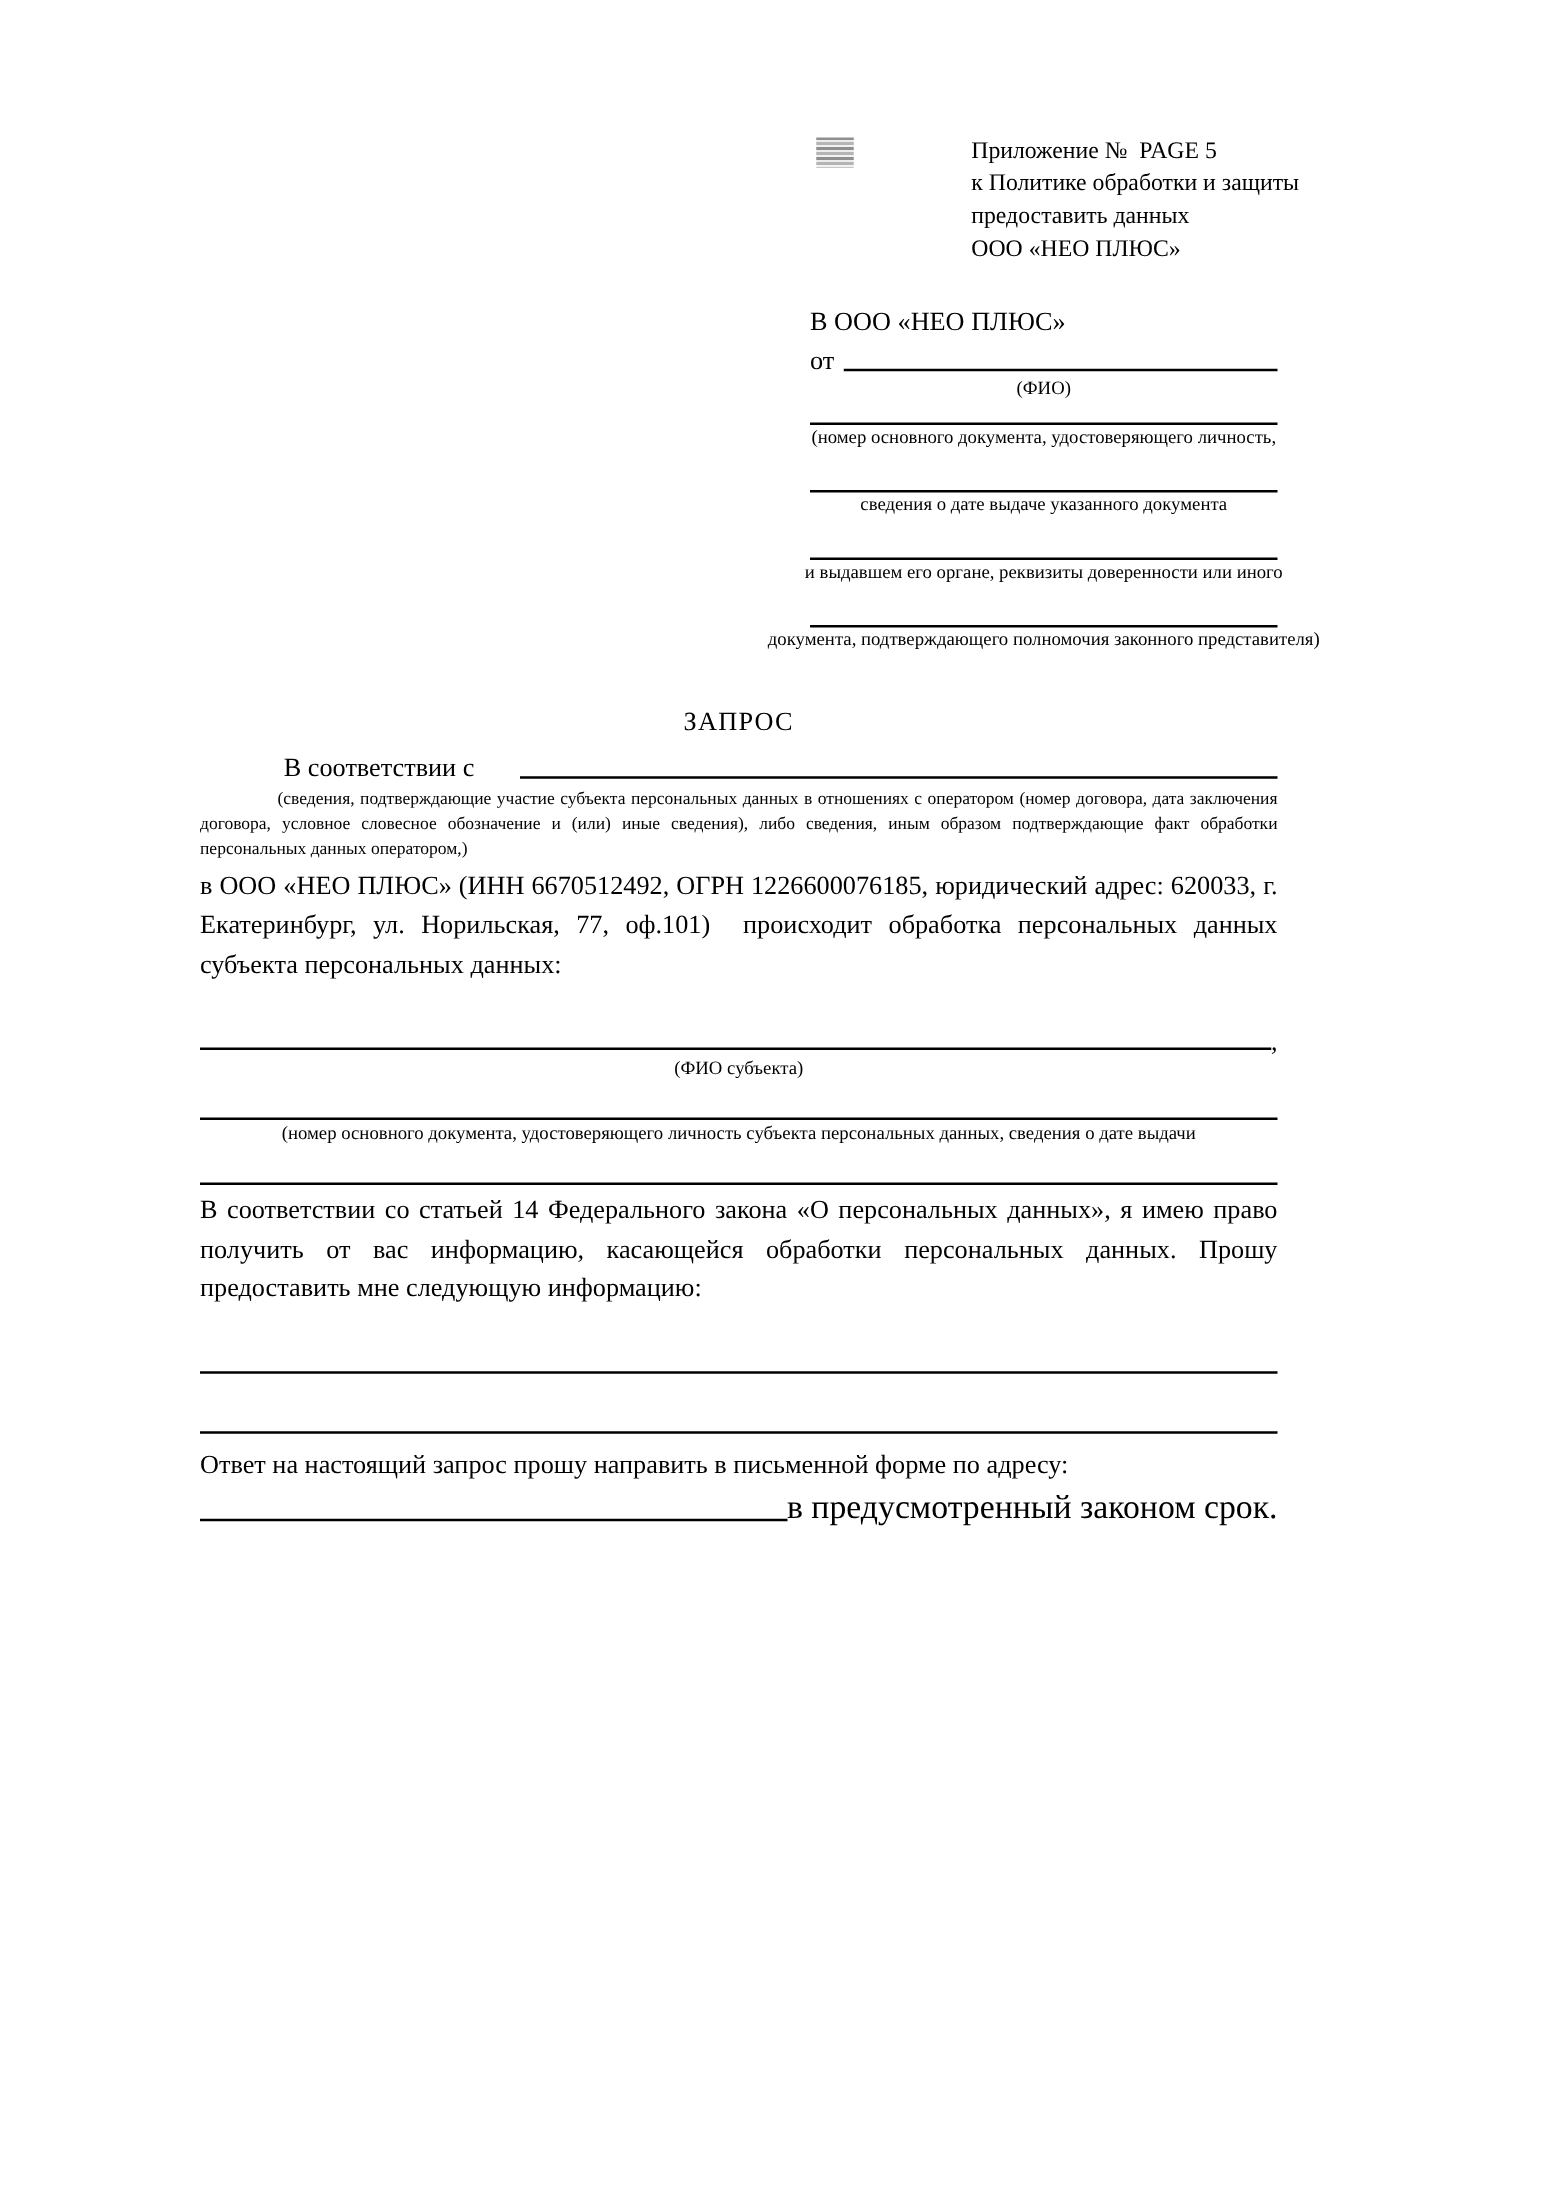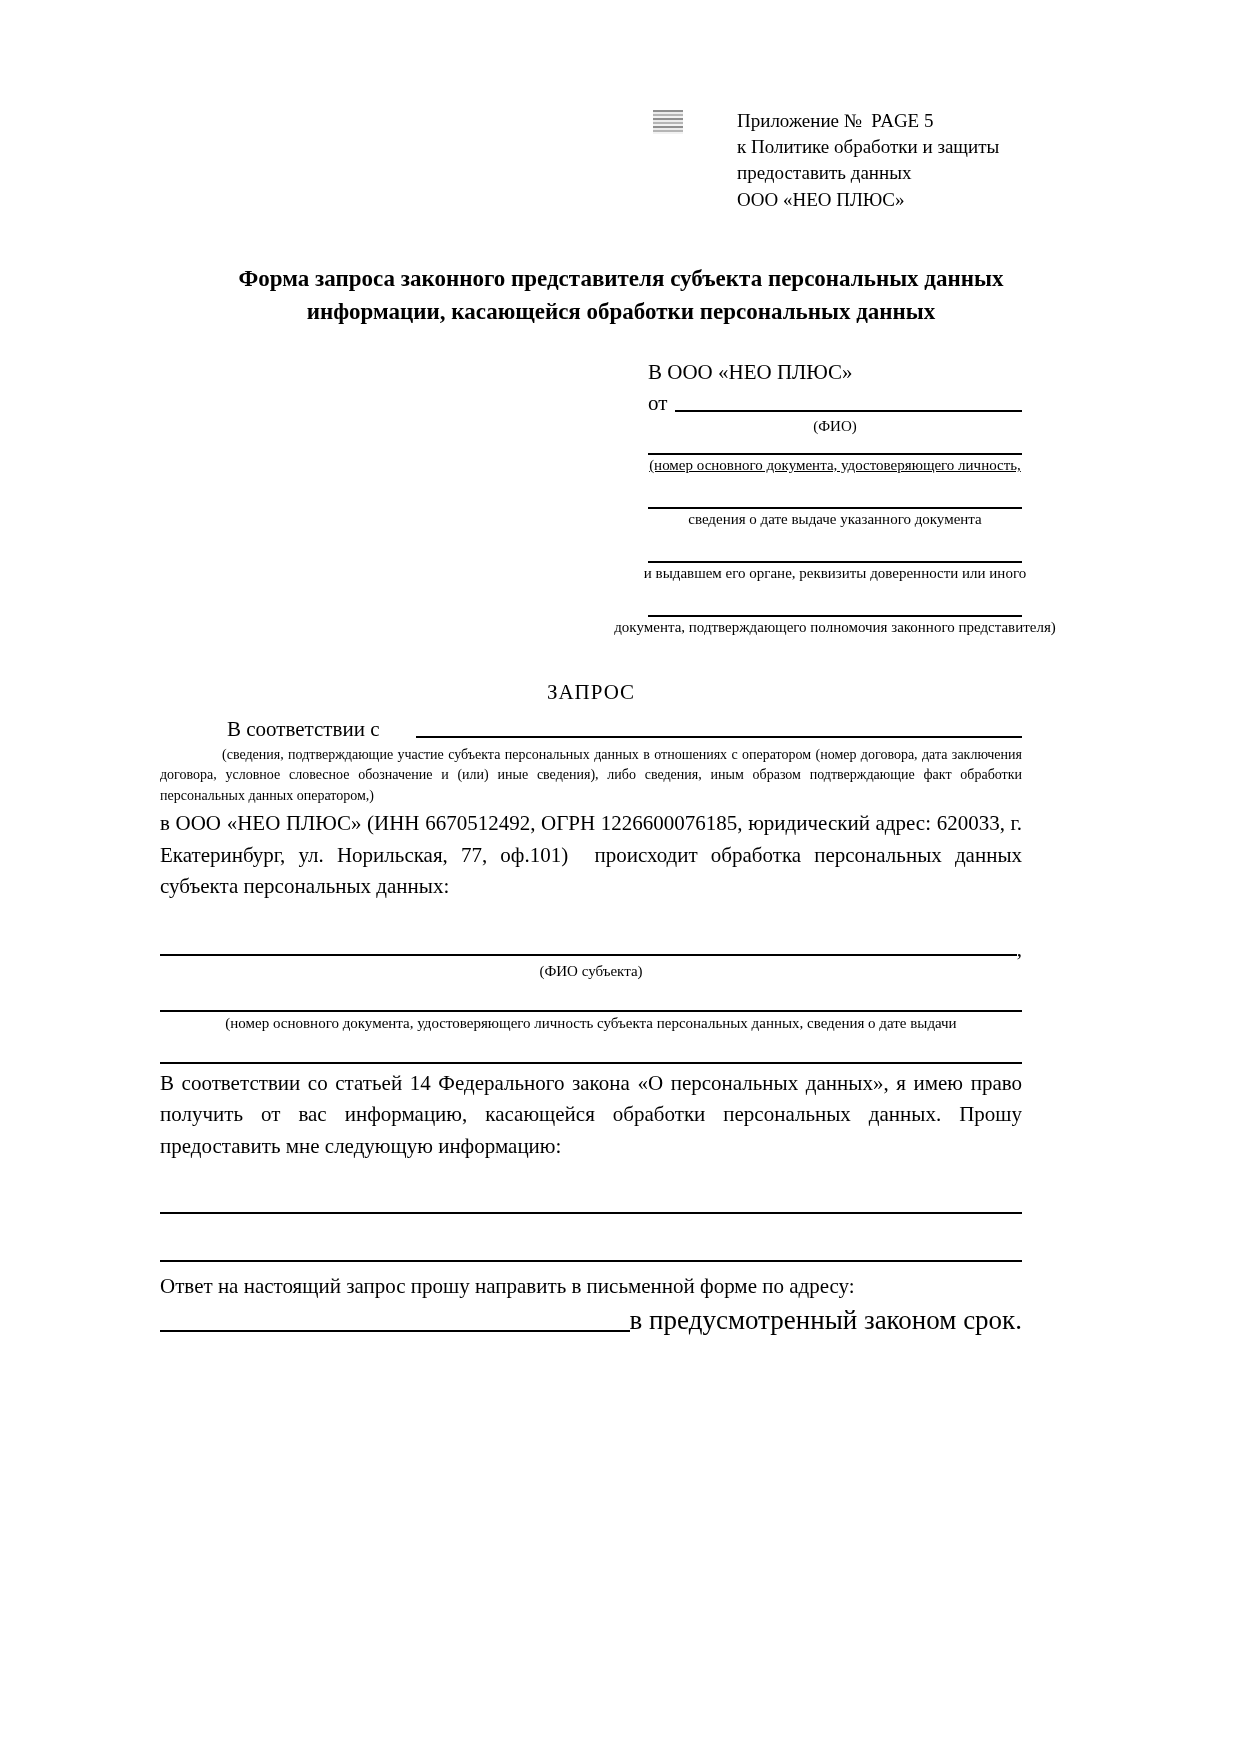--- a/index.html
+++ b/index.html
@@ -2,38 +2,38 @@
 <html><head>
 <meta charset="utf-8">
 <style>
   html,body{margin:0;padding:0;}
   body{
     width:1242px;height:1755px;background:#ffffff;color:#000;
     font-family:"Liberation Serif","DejaVu Serif",serif;
     overflow:hidden;position:relative;
   }
   
-  .doc-header{display:flex;align-items:flex-start;padding-top:108px;margin-left:653px;}
+  .doc-header{display:flex;align-items:flex-start;padding-top:108px;margin-left:653px;gap:40px;}
   .embedded-img{width:30px;height:24px;margin-top:2px;
     background:repeating-linear-gradient(180deg,#8f8f8f 0 2px,#ececec 2px 4px,#b5b5b5 4px 6px,#f2f2f2 6px 8px);}
   .appendix{margin-left:54px;font-size:19px;line-height:1.38;}
   
   .doc-title{margin:50px 160px 0 160px;text-align:center;font-weight:bold;font-size:23px;line-height:1.42;}
   
   .rule{height:2px;background:#000;}
   .flexline{display:flex;align-items:flex-end;}
   .flexline .rule{flex:1;margin-bottom:4px;}
   
   .addressee{margin-left:648px;width:374px;margin-top:32px;font-size:21px;}
   .addr-from{margin-top:6px;}
   .addr-from .label{flex:0 0 auto;}
   .addr-from .rule{margin-left:8px;}
   .addr-caption{font-size:15px;margin-top:2px;display:flex;justify-content:center;white-space:nowrap;}
   .addr-group{margin-top:33px;}
-  .addr-group.first{margin-top:18px;text-decoration:underline;}
+  .addr-group.first{margin-top:18px;}
   
   .content{margin-left:160px;margin-right:220px;}
   .request-heading{margin-top:44px;text-align:center;font-size:21px;letter-spacing:1px;}
   .accordance{margin-top:12px;font-size:21px;gap:26px;}
   .accordance .label{padding-left:67px;flex:0 0 auto;}
   .accordance .rule{margin-left:10px;}
   .fine-print{font-size:14px;line-height:1.45;text-align:justify;text-indent:62px;margin-top:3px;}
   .para{font-size:21px;line-height:1.5;text-align:justify;}
   .operator-para{margin-top:2px;}
   .subject-row1{margin-top:36px;font-size:21px;}
@@ -62,24 +62,20 @@
   <div class="doc-header">
     <div class="embedded-img"></div>
     <div class="appendix">
       <div>Приложение №&nbsp; PAGE 5</div>
       <div>к Политике обработки и защиты</div>
       <div>предоставить данных</div>
       <div>ООО «НЕО ПЛЮС»</div>
     </div>
   </div>
 
-  <div class="doc-title">
-    <div>Форма запроса законного представителя субъекта персональных данных</div>
-    <div>информации, касающейся обработки персональных данных</div>
-  </div>
 
   <div class="addressee">
     <div>В ООО «НЕО ПЛЮС»</div>
     <div class="flexline addr-from">
       <span class="label">от</span>
       <div class="rule"></div>
     </div>
     <div class="addr-caption">(ФИО)</div>
 
     <div class="addr-group first">

